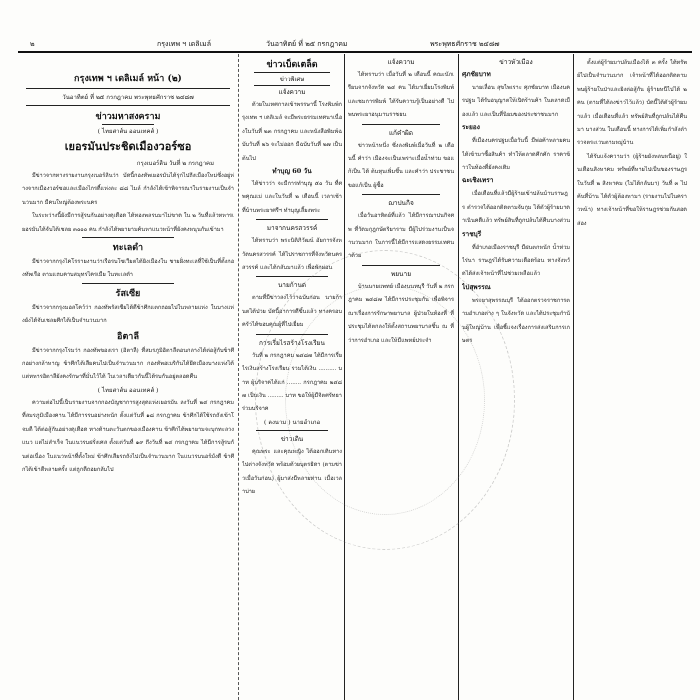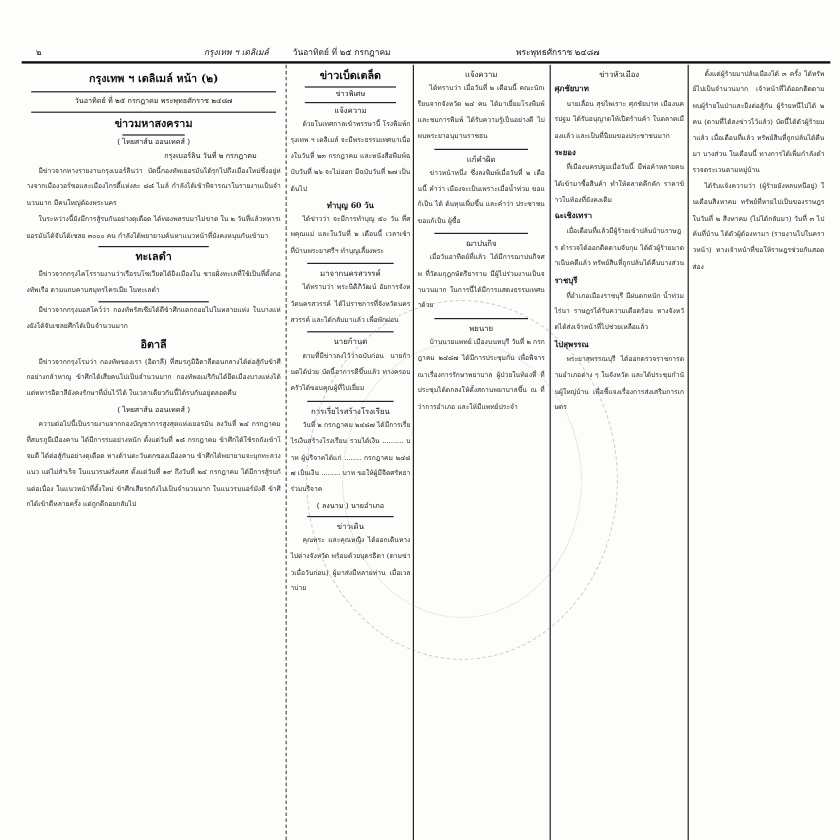--- a/index.html
+++ b/index.html
@@ -26,46 +26,48 @@
   .stamp2 { position: absolute; left: 285px; top: 285px; width: 200px; height: 230px; border-radius: 50%;
            border: 1px dotted rgba(120,120,120,0.3); pointer-events: none; }
 </style>
 </head>
 <body>
 
 <div class="page">
 
   <div class="runhead">
     <span style="left:20px;">๒</span>
-    <span style="left:160px;font-style:italic;">กรุงเทพ ฯ เดลิเมล์</span>
-    <span style="left:234px;">วันอาทิตย์ ที่ ๒๕ กรกฎาคม</span>
+    <span style="left:147px;">กรุงเทพ ฯ เดลิเมล์</span>
+    <span style="left:256px;">วันอาทิตย์ ที่ ๒๕ กรกฎาคม</span>
     <span style="left:420px;">พระพุทธศักราช ๒๔๘๗</span>
   </div>
   <div class="rule-top"></div>
 
   <div class="vline dash" style="left:238px;"></div>
   <div class="vline" style="left:344px;"></div>
   <div class="vline" style="left:458px;"></div>
   <div class="vline" style="left:573px;"></div>
 
   <div class="col" style="left:22px; width:212px;">
-    <div class="hd h2" style="margin-top:4px;">กรุงเทพ ฯ เดลิเมล์  หน้า (๒)</div>
+    <div class="hd h2" style="margin-top:16px;">กรุงเทพ ฯ เดลิเมล์  หน้า (๒)</div>
     <div class="sepw"></div>
     <div class="sub">วันอาทิตย์ ที่ ๒๕ กรกฎาคม พระพุทธศักราช ๒๔๘๗</div>
     <div class="sepw"></div>
     <div class="hd h2">ข่าวมหาสงคราม</div>
     <div class="sep" style="margin:0 80px;"></div>
     <div class="sub">( ไทยสาส์น ออนเทคส์ )</div>
+    <div class="hd h1">เยอรมันประชิดเมืองวอร์ซอ</div>
     <div class="sub" style="text-align:right; padding-right:20px;">กรุงเบอร์ลิน วันที่ ๒ กรกฎาคม</div>
     <div class="p">มีข่าวจากทางรายงานกรุงเบอร์ลินว่า บัดนี้กองทัพเยอรมันได้รุกไปถึงเมืองใหม่ซึ่งอยู่ห่างจากเมืองวอร์ซอและเมืองไกรดี้แห่งละ ๘๘ ไมล์ กำลังได้เข้าพิจารณาในรายงานเป็นจำนวนมาก มีคนใหญ่ต้องพระนคร</div>
     <div class="p">ในระหว่างนี้ยังมีการสู้รบกันอย่างดุเดือด ได้ทองพลรบมาไม่ขาด ใน ๒ วันที่แล้วทหารเยอรมันได้จับได้เชลย ๓๐๐๐ คน กำลังได้พยายามค้นหาแนวหน้าที่ยังคงหนุนกันเข้ามา</div>
     <div class="sep" style="margin:1px 60px;"></div>
     <div class="hd h2">ทะเลดำ</div>
     <div class="p">มีข่าวจากกรุงไคโรรายงานว่าเรือรบโซเวียตได้ยิงเมืองใน ชายฝั่งทะเลที่ใช้เป็นที่ตั้งกองทัพเรือ ตามแถบคาบสมุทรไครเมีย ในทะเลดำ</div>
     <div class="sep" style="margin:1px 60px;"></div>
+    <div class="hd h2">รัสเซีย</div>
     <div class="p">มีข่าวจากกรุงมอสโคว์ว่า กองทัพรัสเซียได้ตีข้าศึกแตกถอยไปในหลายแห่ง ในบางแห่งยังได้จับเชลยศึกได้เป็นจำนวนมาก</div>
     <div class="hd h2">อิตาลี</div>
     <div class="p">มีข่าวจากกรุงโรมว่า กองทัพของเรา (อิตาลี) ที่สมรภูมิอิตาลีตอนกลางได้ต่อสู้กับข้าศึกอย่างกล้าหาญ ข้าศึกได้เสียคนไปเป็นจำนวนมาก กองทัพอเมริกันได้ยึดเมืองบางแห่งได้ แต่ทหารอิตาลียังคงรักษาที่มั่นไว้ได้ ในเวลาเดียวกันนี้ได้รบกันอยู่ตลอดคืน</div>
     <div class="sub">( ไทยสาส์น ออนเทคส์ )</div>
     <div class="p">ความต่อไปนี้เป็นรายงานจากกองบัญชาการสูงสุดแห่งเยอรมัน ลงวันที่ ๒๔ กรกฎาคม ที่สมรภูมิเมืองคาน ได้มีการรบอย่างหนัก ตั้งแต่วันที่ ๑๘ กรกฎาคม ข้าศึกได้ใช้รถถังเข้าโจมตี ได้ต่อสู้กันอย่างดุเดือด ทางด้านตะวันตกของเมืองคาน ข้าศึกได้พยายามจะบุกทะลวงแนว แต่ไม่สำเร็จ ในแนวรบฝรั่งเศส ตั้งแต่วันที่ ๑๙ ถึงวันที่ ๒๔ กรกฎาคม ได้มีการสู้รบกันต่อเนื่อง ในแนวหน้าที่ตั้งใหม่ ข้าศึกเสียรถถังไปเป็นจำนวนมาก ในแนวรบนอร์มังดี ข้าศึกได้เข้าตีหลายครั้ง แต่ถูกตีถอยกลับไป</div>
   </div>
 
   <div class="col" style="left:242px; width:100px;">
     <div class="hd h2" style="margin-top:2px;">ข่าวเบ็ดเตล็ด</div>
     <div class="sep" style="margin:0 12px;"></div>

